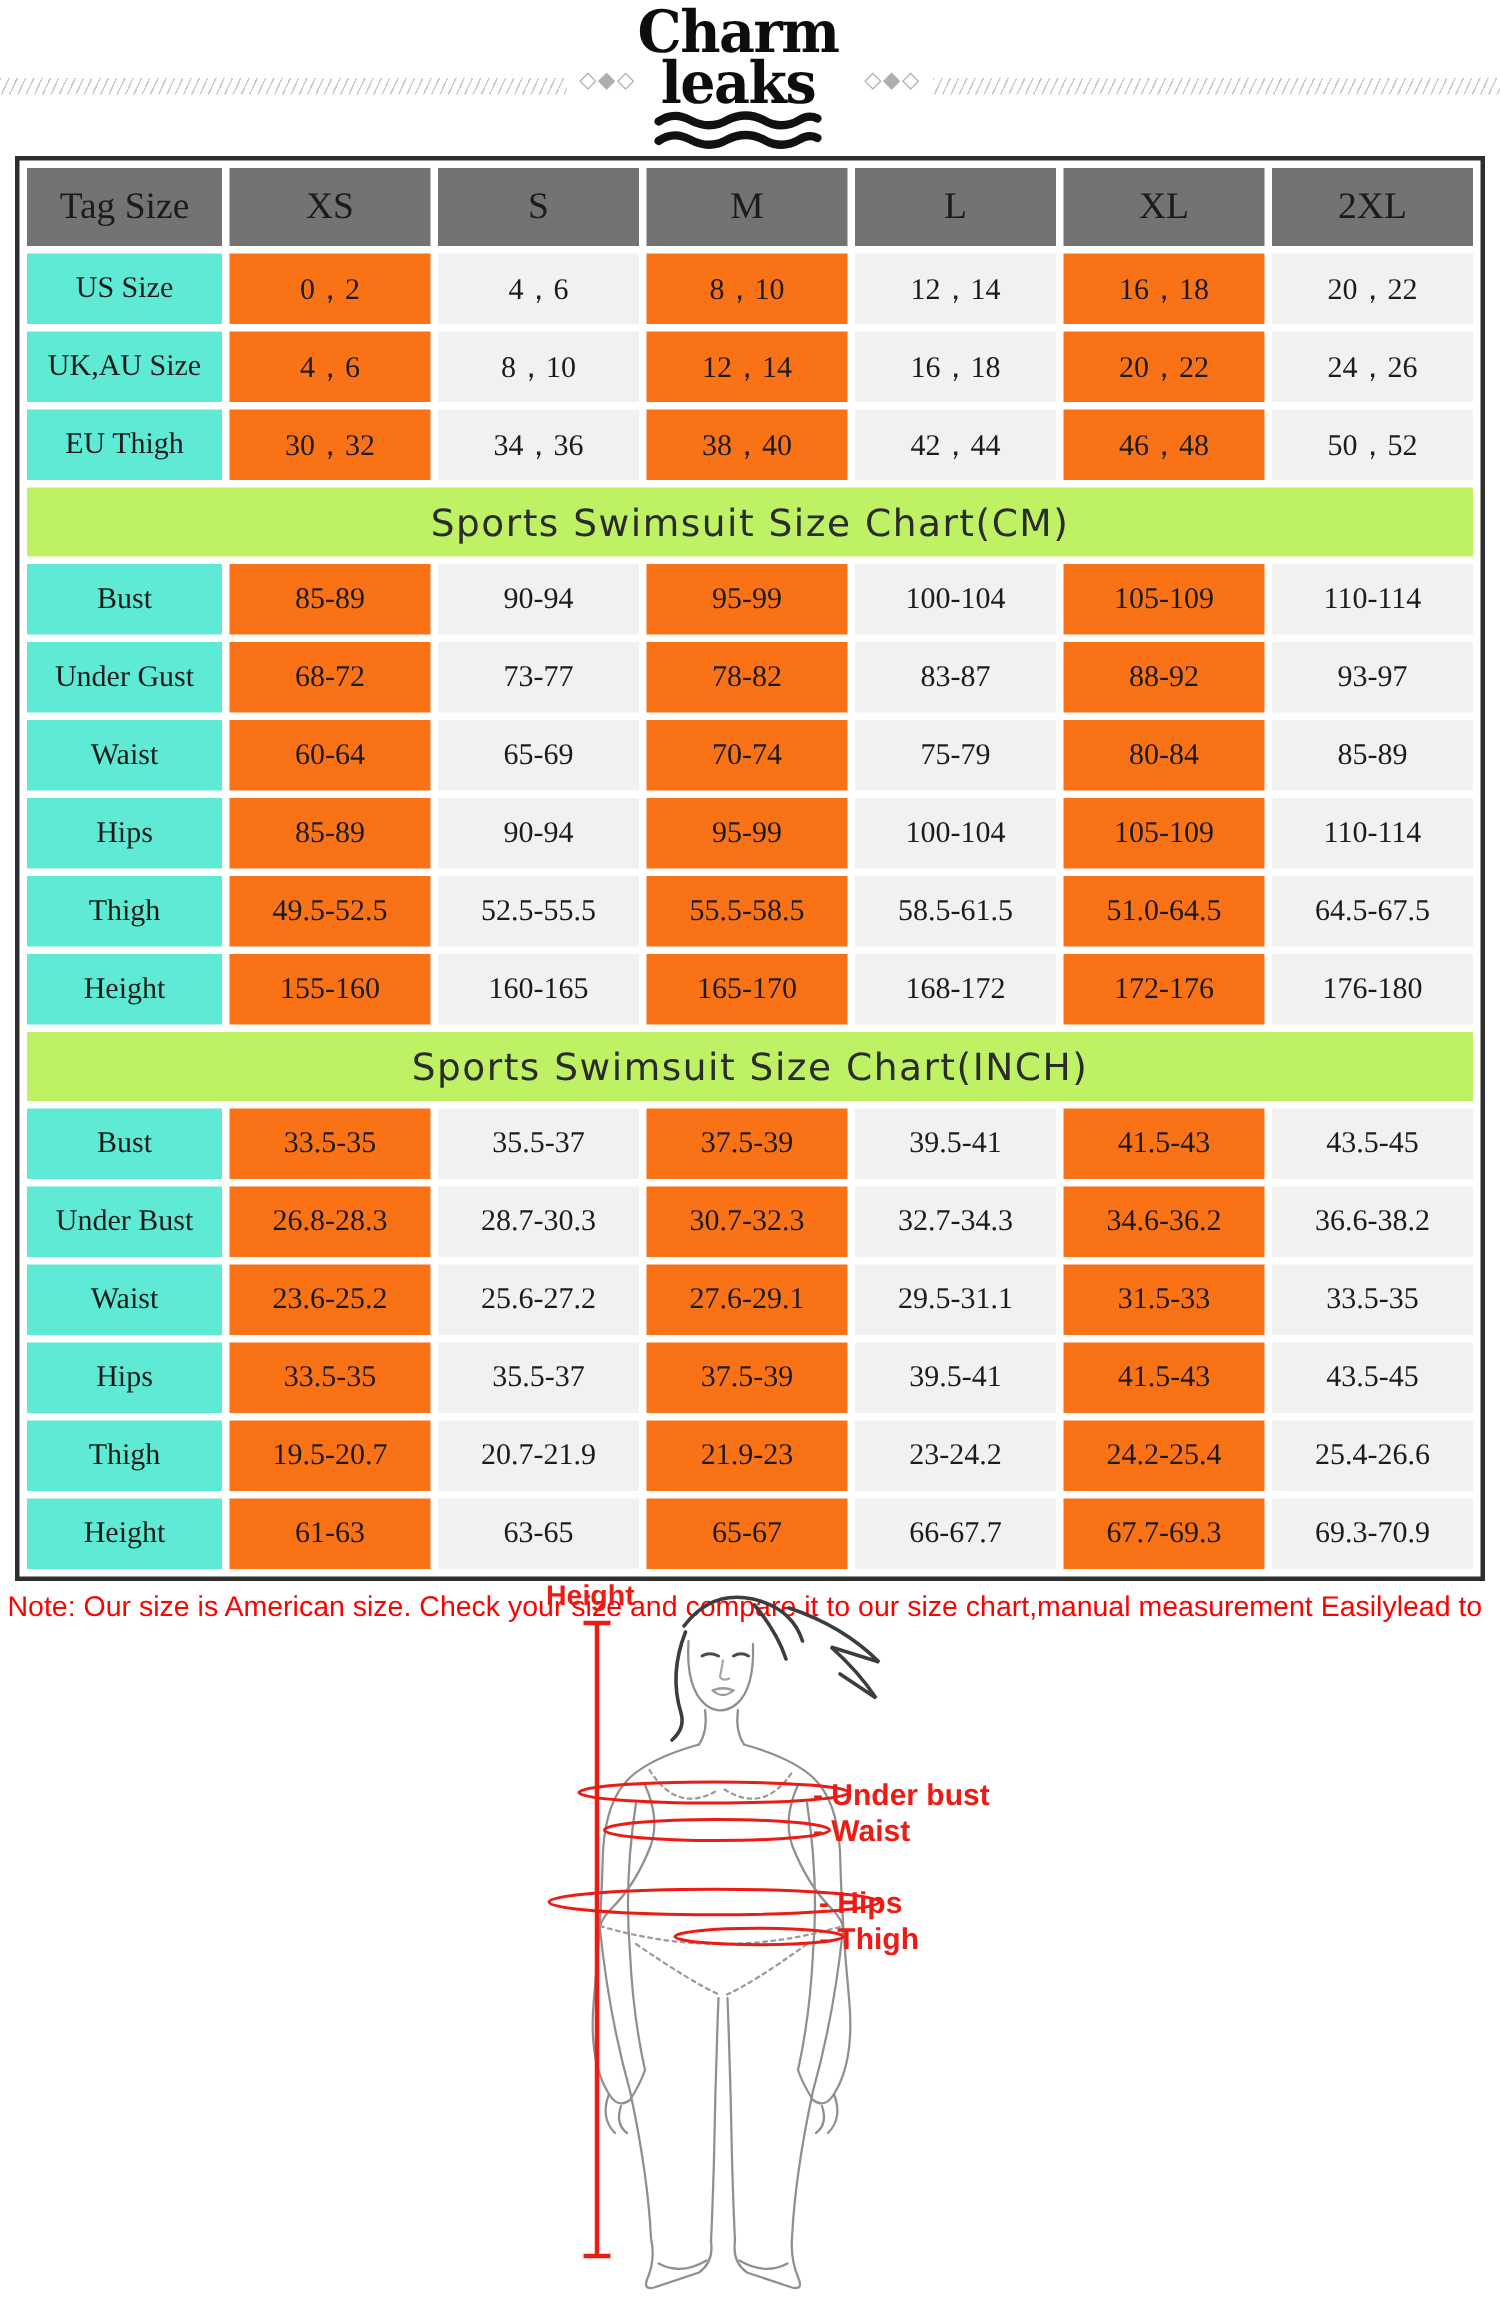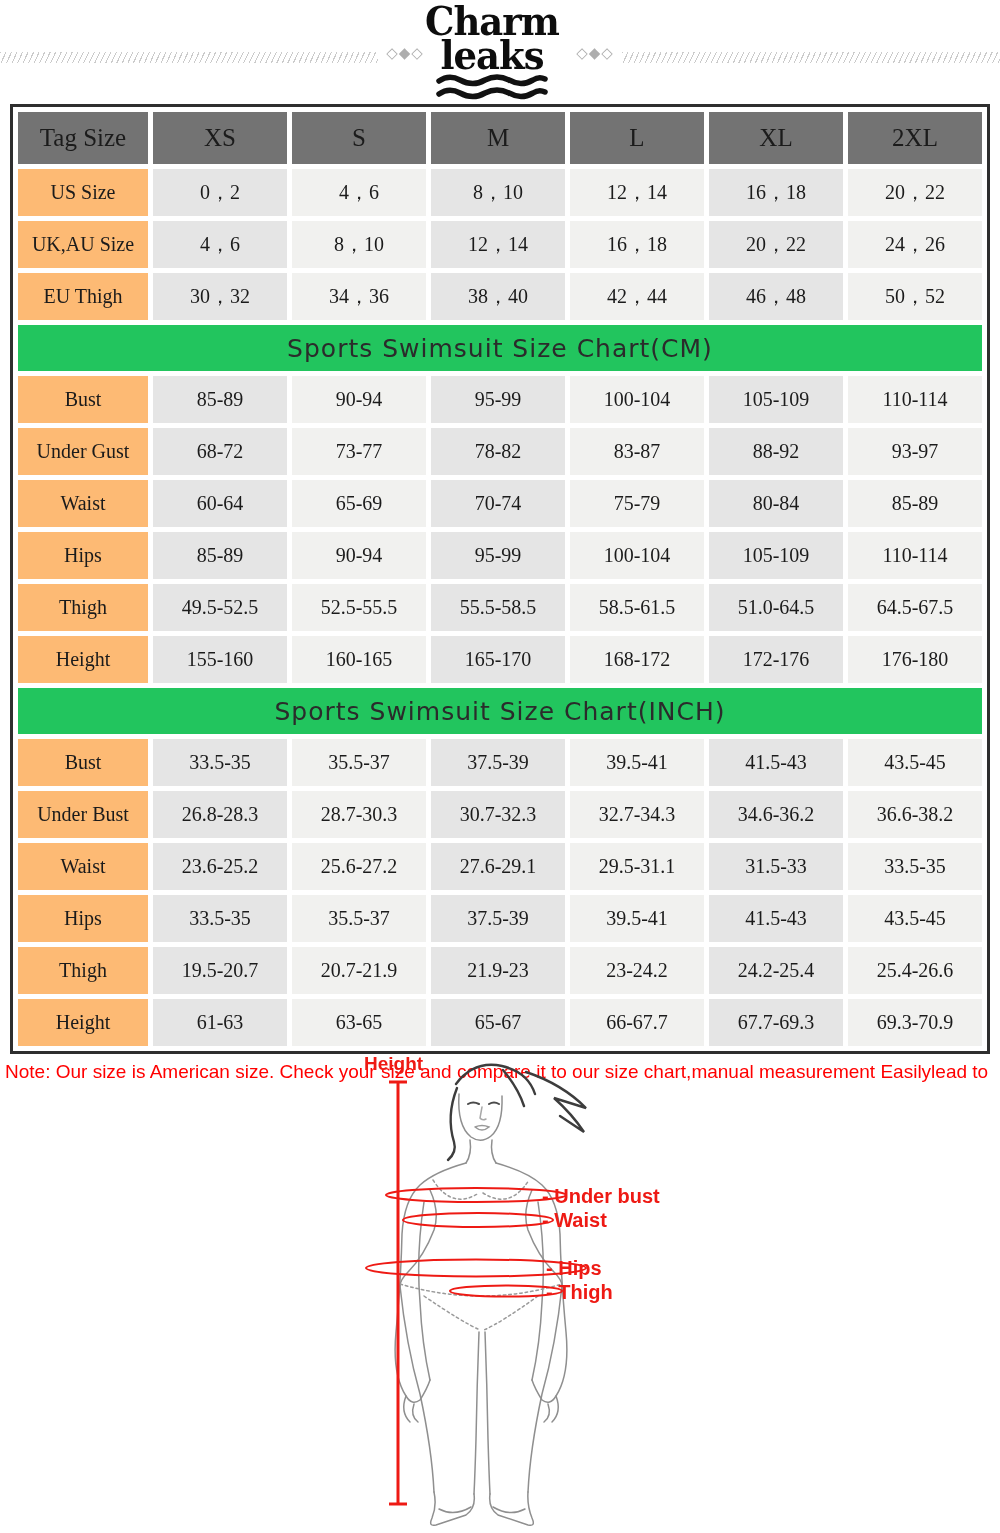--- a/index.html
+++ b/index.html
@@ -19,25 +19,25 @@
   .logo{position:absolute;left:0;right:16px;top:4px;text-align:center;}
   .logo-line{font-family:"DejaVu Serif",serif;font-weight:bold;color:#0d0d0d;
              font-size:37px;line-height:.92;letter-spacing:-1px;transform:scaleY(1.05);}
   .logo-waves{margin-top:1px;}
 
   
   table.size{border-collapse:separate;border-spacing:5px;background:#fff;
              border:3px solid #2e2e2e;margin-left:10px;width:980px;table-layout:fixed;}
   td{text-align:center;vertical-align:middle;color:#1b1b1b;overflow:hidden;}
   td.hdr{font-size:25px;height:50px;background:#737373;}
-  td.lc{background:#fdba74;font-size:20px;height:45px;}
+  td.lc{background:#5eead4;font-size:20px;height:45px;}
   td.vc{font-size:20px;}
-  td.a{background:#e5e5e5;}
+  td.a{background:#f97316;}
   td.b{background:#f1f1ef;}
-  td.band{background:#22c55e;height:44px;color:#2b2b2b;
+  td.band{background:#bef264;height:44px;color:#2b2b2b;
           font-family:"DejaVu Sans",sans-serif;font-size:25px;letter-spacing:1px;}
 
   
   .note{margin:5px 0 0 5px;font-family:"Liberation Sans","DejaVu Sans",sans-serif;
         font-size:19px;line-height:1.4;}
   .note .l2{margin-left:52px;}
 
   
   .figure{position:absolute;left:330px;top:1044px;width:400px;height:489px;}
 </style>

